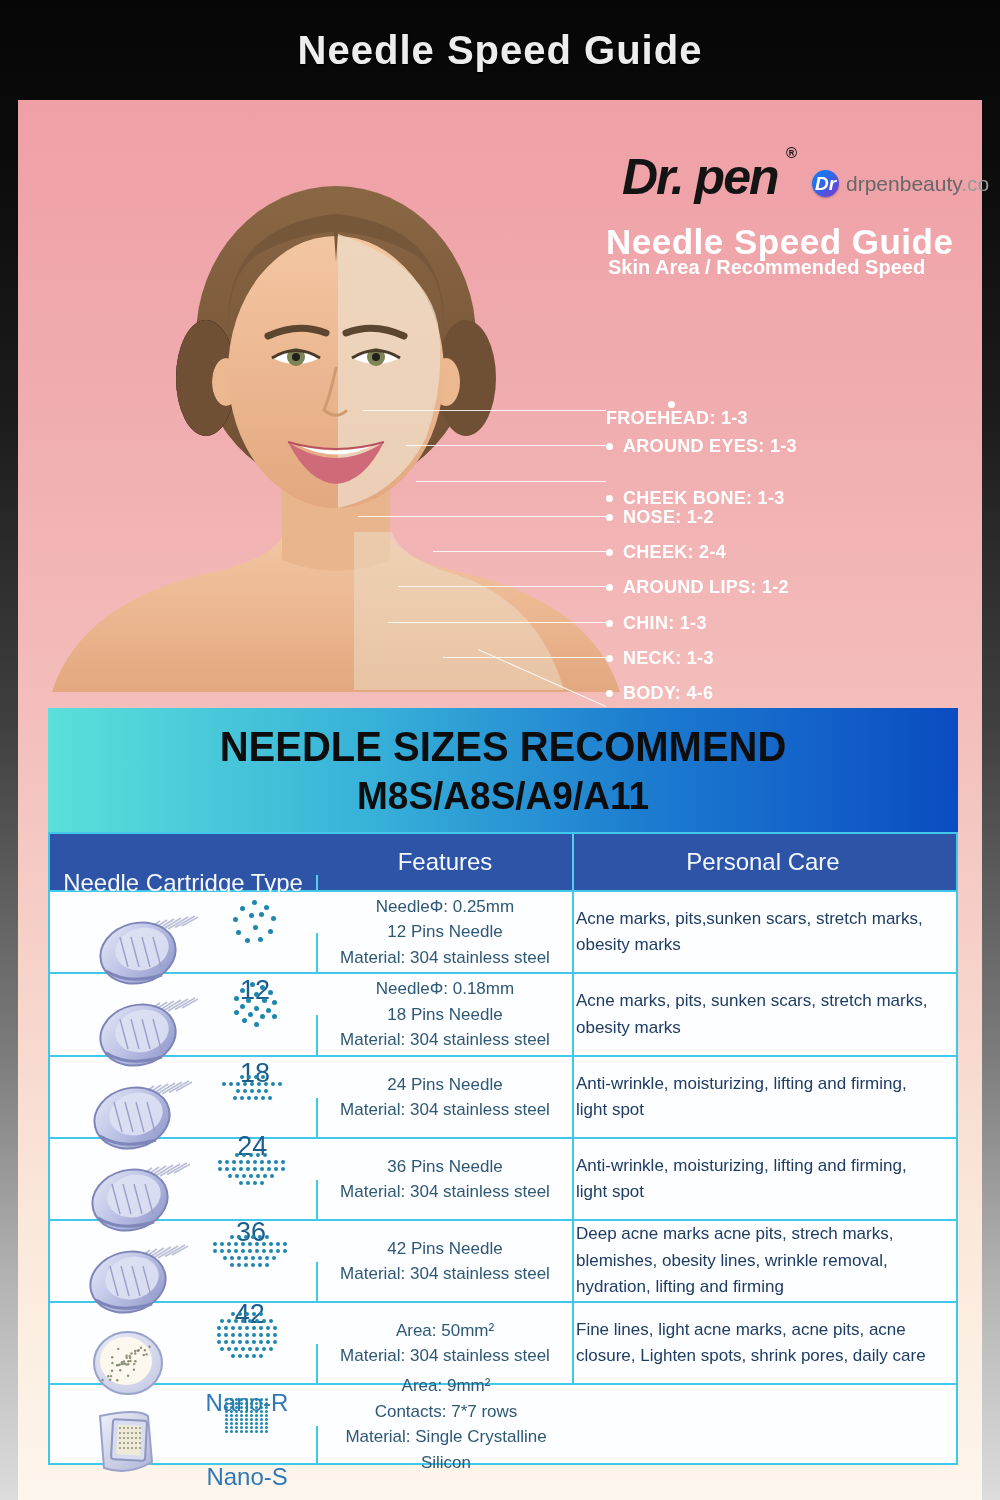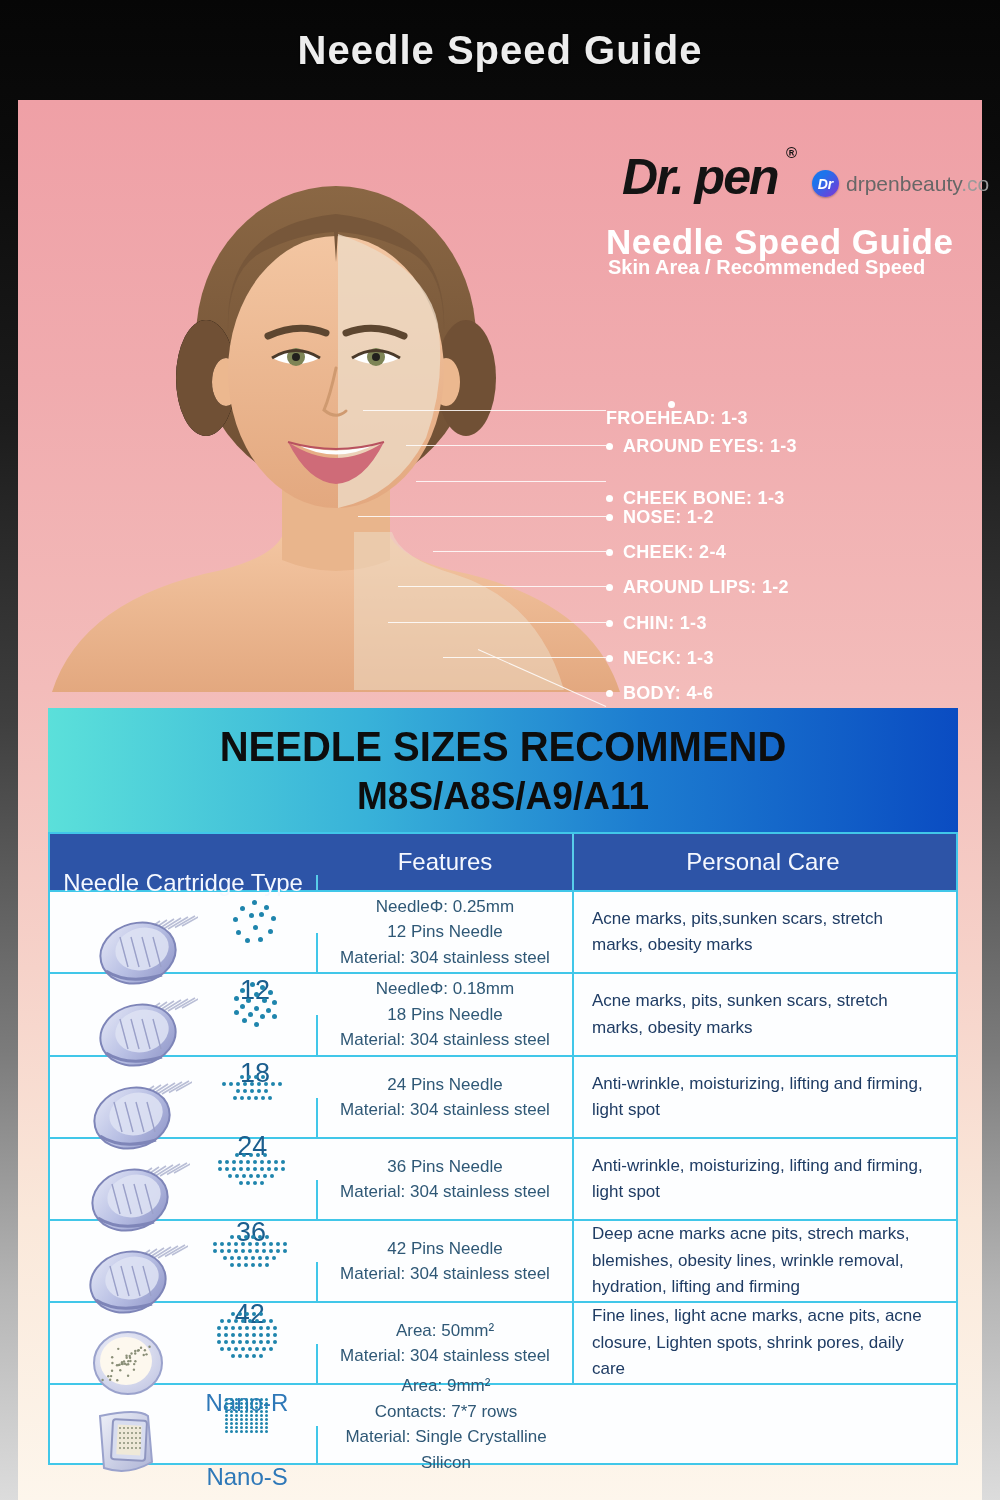--- a/index.html
+++ b/index.html
@@ -17,21 +17,21 @@
   .pink-panel { position:absolute; left:18px; top:100px; width:964px; height:1400px;
                 background:linear-gradient(180deg,#efa0a6 0%,#f0abae 20%,#f3bcba 42%,#f6d2c9 62%,#fae8da 80%,#fdf6ec 100%); }
 
   
   .brand { position:absolute; left:588px; top:48px; width:370px; height:64px;margin-left:8px; }
   .logo { position:absolute; left:8px; top:0; font-size:50px; font-weight:800; font-style:italic;
           letter-spacing:-2px; color:#141414; font-family:"Liberation Sans",sans-serif; }
   .reg  { position:absolute; left:172px; top:-4px; font-size:15px; font-weight:bold; color:#141414; font-style:normal; }
   .badge { position:absolute; left:198px; top:22px; width:27px; height:27px; border-radius:50%;
            background:linear-gradient(135deg,#1d74ec 30%,#8033d6 100%);
-           color:#fff; font-size:14px; font-weight:bold; font-style:italic;
+           color:#fff; font-size:19px; font-weight:bold; font-style:italic;
            display:flex; align-items:center; justify-content:center; box-shadow:0 1px 2px rgba(0,0,0,.3); }
   .site { position:absolute; left:232px; top:24px; font-size:21px; color:#676767; }
   .site .tld { color:#9a9a9a; }
 
   .sg-title { position:absolute; left:588px; top:122px; width:376px; color:#fff;
               font-size:35px; font-weight:bold; letter-spacing:.5px; }
   .sg-sub   { position:absolute; left:590px; top:156px; width:376px; color:#fff;
               font-size:20px; font-weight:bold; }
 
   .sg-list { position:absolute; left:588px; top:204px; width:376px; }
@@ -53,21 +53,21 @@
   
   .ntable { position:absolute; left:48px; top:832px; width:910px; border:2px solid #41c7e9; background:#fdfeff; }
   .thead { display:flex; background:#2d54a7; height:56px; }
   .th { color:#f5f8ff; font-size:24px; display:flex; align-items:center; justify-content:center;
         border-right:2px solid #58cdea; }
   .th:last-child { border-right:none; }
   .c1 { width:268px;margin-top:41px; } .c2 { width:256px; } .c3 { width:378px; }
   .trow { display:flex; border-top:2px solid #41c7e9; }
   .td { display:flex; align-items:center; justify-content:center; border-right:2px solid #41c7e9; padding:6px 4px; }
   .td:last-child { border-right:none; }
-  .td.care { justify-content:flex-start; padding:6px 14px 6px 18px; }
+  .td.care { justify-content:flex-start; padding:6px 14px 6px 2px; }
   .feat { color:#2f5876; font-size:17px; text-align:center; line-height:1.5; white-space:pre-line; }
   .care-text { color:#1f3c64; font-size:17px; text-align:left; line-height:1.55; }
   .cartcell { display:flex; align-items:center; justify-content:space-evenly; width:100%; }
   .pat-col { display:flex; flex-direction:column; align-items:center;gap:28px; }
   .pat-num { color:#1b5e8e; font-size:27px; margin-top:2px; }
   .pat-num.nano { color:#2e78b8; font-size:24px;text-align:right; }
   .dotbox { position:relative; }
   .pdot { position:absolute; border-radius:50%; background:#1f85ad; }
   .prow { display:flex; justify-content:center; }
   .prow span { width:4px; height:4px; border-radius:50%; background:#1f85ad; margin:1.5px; }

